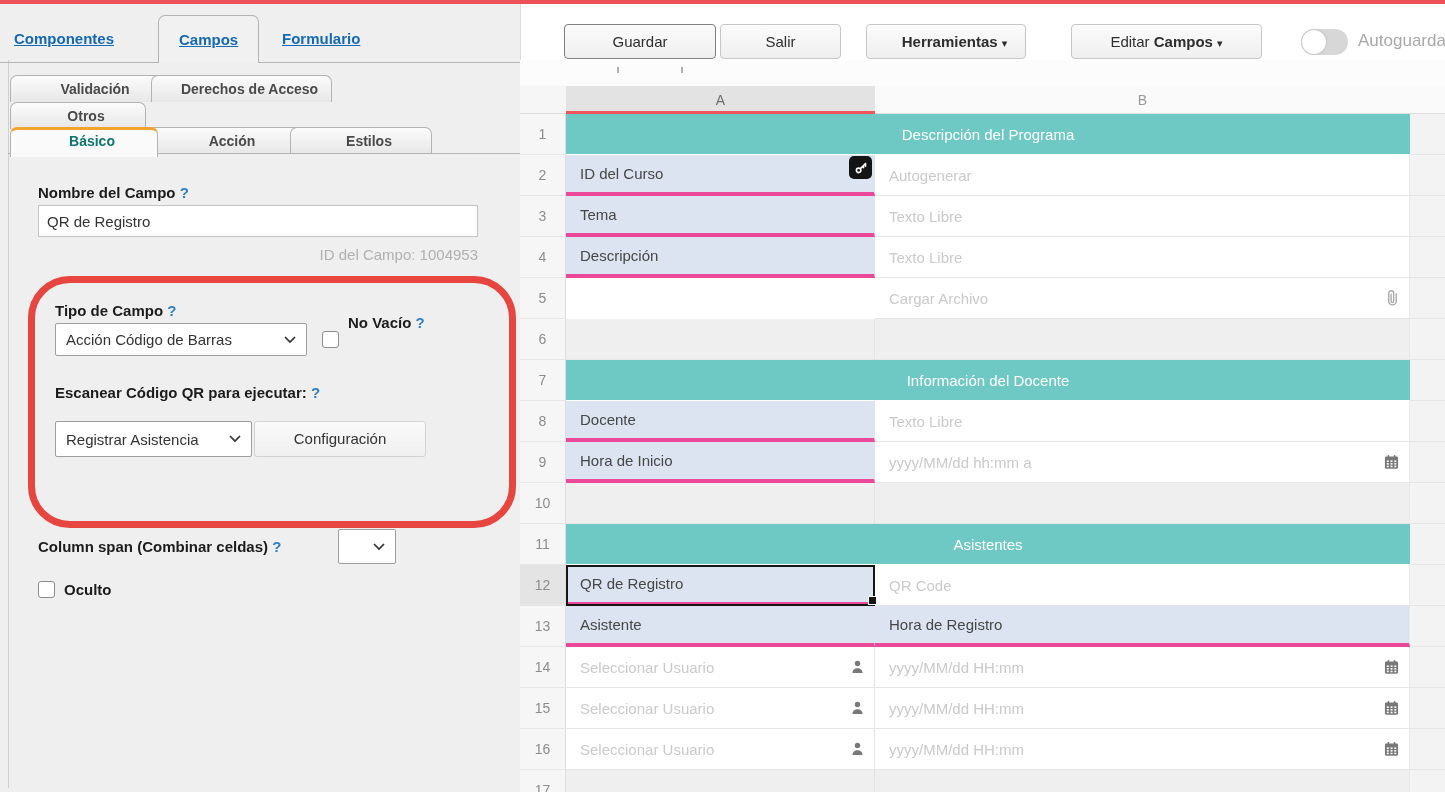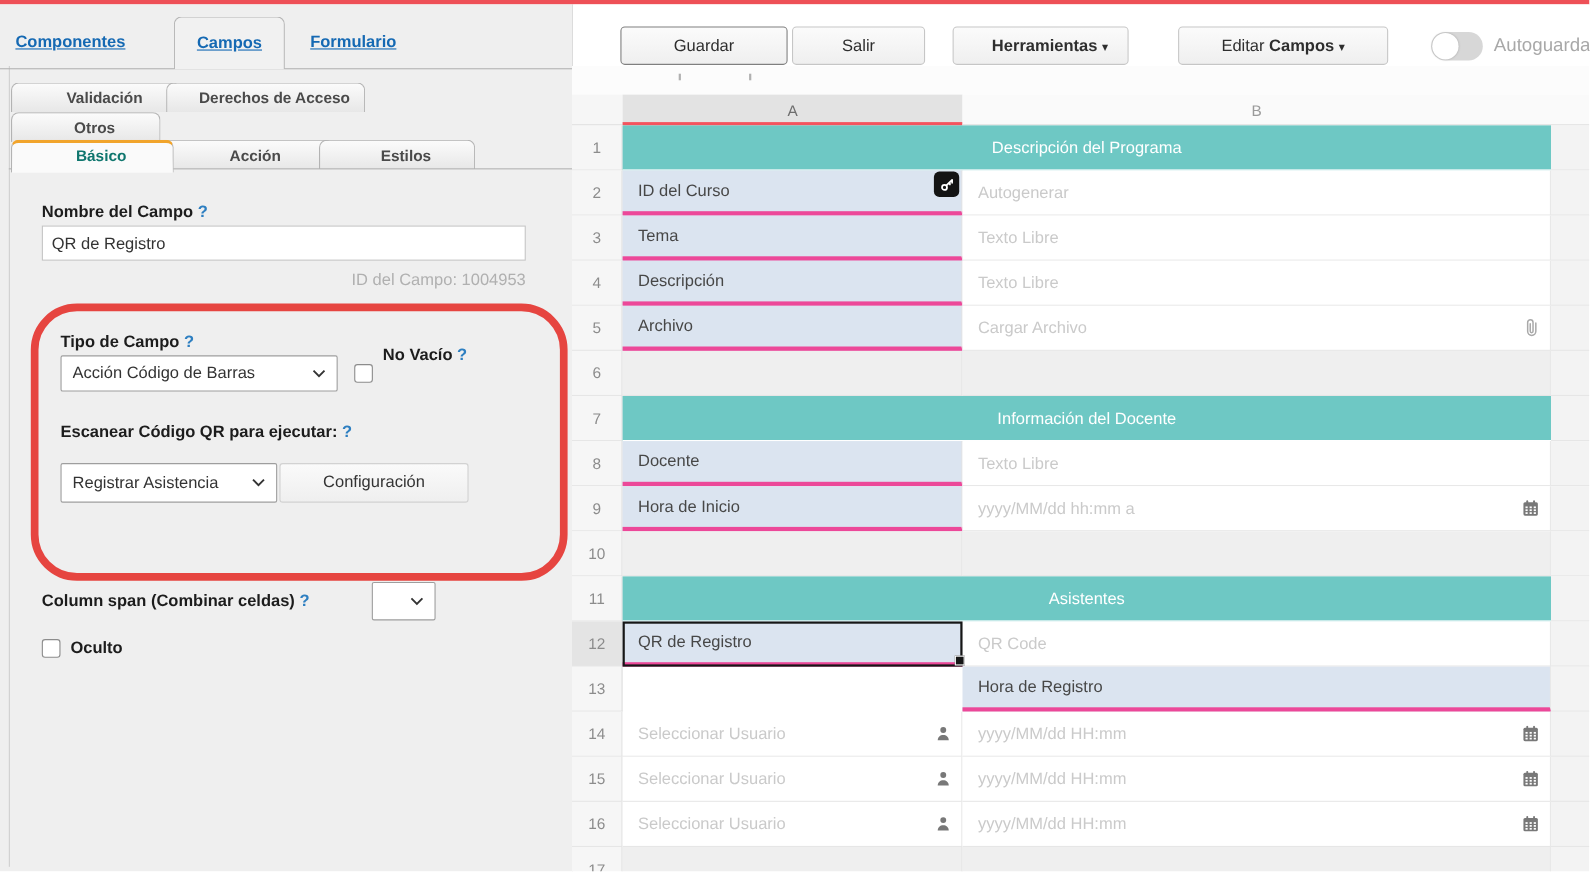--- a/index.html
+++ b/index.html
@@ -248,23 +248,20 @@
           <div class="cell a labelcell">
             <span class="ctext">Descripción</span>
           </div>
           <div class="cell b placeholdercell">
             <span class="ctext">Texto Libre</span>
           </div>
           <div class="cell csliver"></div>
         </div>
         <div class="sheet-row" style="top: 164px;">
           <div class="rownum">5</div>
-          <div class="cell a labelcell">
-            <span class="ctext">Archivo</span>
-          </div>
           <div class="cell b placeholdercell">
             <span class="ctext">Cargar Archivo</span>
             <span class="cicon right">
               <svg width="13" height="17" viewBox="0 0 12 16">
                 <path d="M9.5 4v7a3.5 3.5 0 0 1-7 0V3.5a2.3 2.3 0 0 1 4.6 0V11a1.2 1.2 0 0 1-2.4 0V4.5" fill="none" stroke="#a9a9a9" stroke-width="1.3" stroke-linecap="round"></path>
               </svg>
             </span>
           </div>
           <div class="cell csliver"></div>
         </div>
@@ -334,20 +331,23 @@
             <span class="ctext">QR de Registro</span>
             <span class="fill-handle"></span>
           </div>
           <div class="cell b placeholdercell">
             <span class="ctext">QR Code</span>
           </div>
           <div class="cell csliver"></div>
         </div>
         <div class="sheet-row" style="top: 492px;">
           <div class="rownum">13</div>
+          <div class="cell a labelcell">
+            <span class="ctext">Asistente</span>
+          </div>
           <div class="cell b labelcell">
             <span class="ctext">Hora de Registro</span>
           </div>
           <div class="cell csliver"></div>
         </div>
         <div class="sheet-row" style="top: 533px;">
           <div class="rownum">14</div>
           <div class="cell a placeholdercell">
             <span class="ctext">Seleccionar Usuario</span>
             <span class="cicon right">

